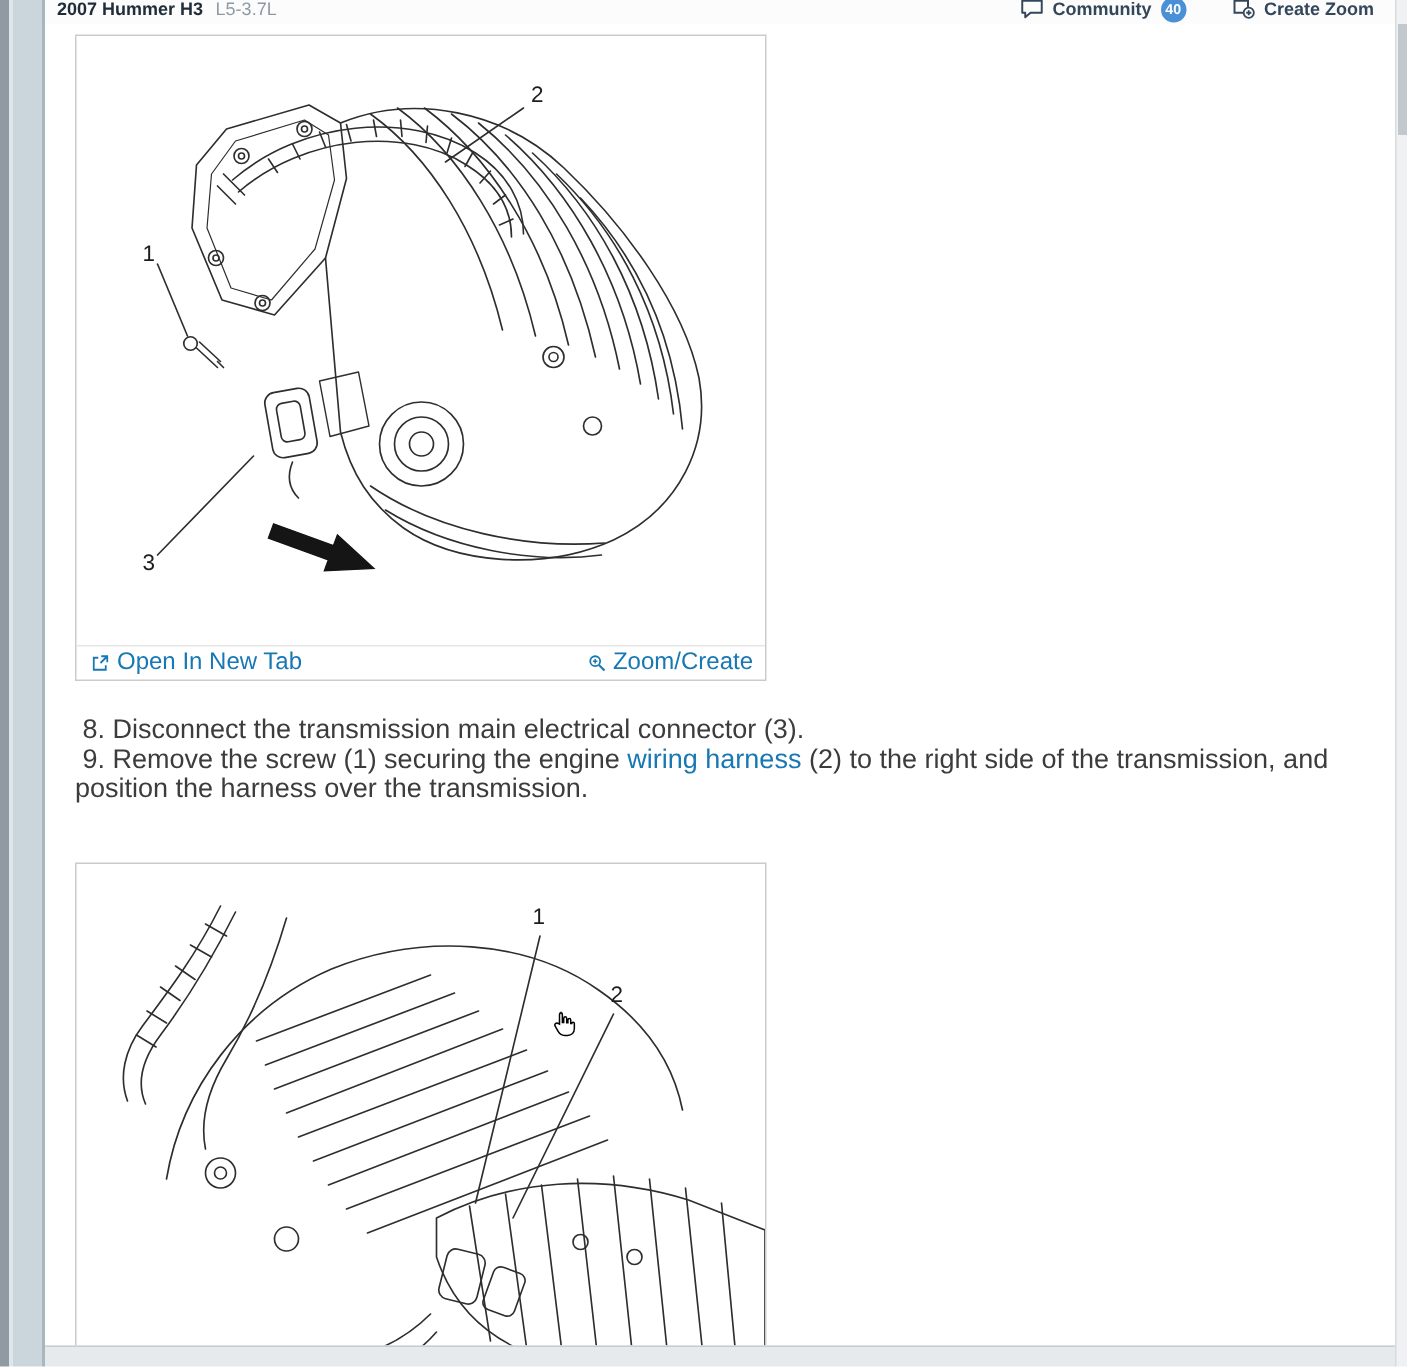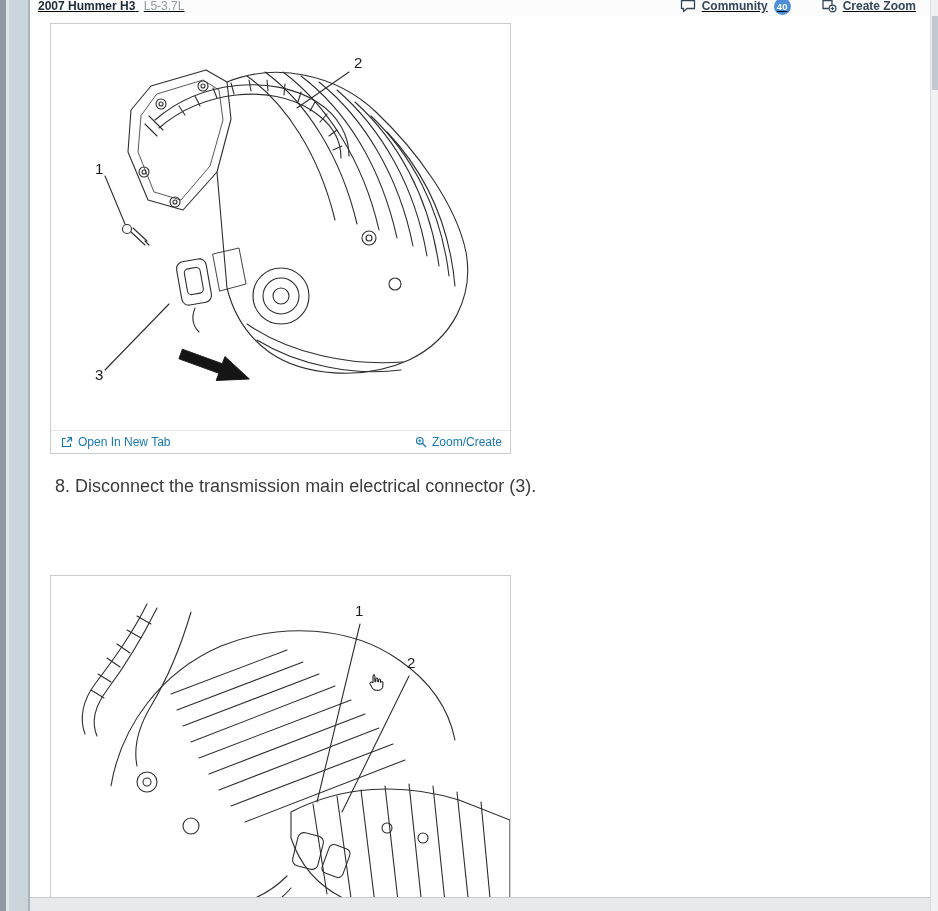--- a/index.html
+++ b/index.html
@@ -11,21 +11,21 @@
 
   
   .left-gutter{
     position:absolute; left:0; top:0; width:30px; height:911px;
     background:linear-gradient(to right,#8f9aa2 0 6px,#dfe6ea 6px 9px,#cbd5dc 9px 28px,#aab6be 28px 30px);
   }
 
   
   .header{
     position:absolute; left:30px; top:0; width:900px; height:28px;
-    background:#fcfcfc; border-bottom:6px solid #404040; overflow:hidden;text-decoration:underline;
+    background:#fcfcfc; border-bottom:6px solid #404040; overflow:hidden;
   }
   .header-row{
     display:flex; align-items:center; justify-content:space-between;
     height:26px; margin-top:-7px; padding:0 14px 0 8px;
   }
   .vehicle{ font-size:12px; color:#1f2c3a; white-space:nowrap; }
   .vehicle-name{ font-weight:bold; }
   .engine{ color:#8e9aa4; margin-left:5px; font-weight:normal; }
   .header-actions{ display:flex; align-items:center; gap:30px; }
   .hbtn{
@@ -49,21 +49,21 @@
     border:1px solid #c9cccd; background:#fff;
   }
   #fig1{ top:7px; height:431px; }
   .fig-image{ width:459px; height:407px; border-bottom:1px solid #e6e6e6; }
   .fig-footer{
     height:21px; display:flex; align-items:center; justify-content:space-between;
     padding:0 8px 0 10px;
   }
   .fig-link{
     display:flex; align-items:center; gap:5px; text-decoration:none;
-    color:#1878b4; font-size:12px; cursor:pointer;
+    color:#1878b4; font-size:16px; cursor:pointer;
   }
 
   .steps{
     position:absolute; left:20px; top:461px; width:848px;
     font-size:18px; color:#3c3c3c; line-height:19.5px;
   }
   .steps p{ margin:0; white-space:pre-wrap; }
   .inline-link{ color:#1878b4; text-decoration:none; cursor:pointer; }
 
   #fig2{ top:559px; height:430px; position:absolute; }
@@ -209,20 +209,21 @@
                 <path d="M4.8 3.3 v3 M3.3 4.8 h3" stroke="#1878b4" stroke-width="1"></path>
               </svg>
           </span>
           <span>Zoom/Create</span>
         </a>
       </div>
     </div>
 
     <div class="steps">
       <p> 8. Disconnect the transmission main electrical connector (3).</p>
+      <p><span> 9. Remove the screw (1) securing the engine </span><a href="#" class="inline-link">wiring harness</a><span> (2) to the right side of the transmission, and position the harness over the transmission.</span></p>
     </div>
 
     <div class="figure-box" id="fig2">
       <div class="fig-image2">
         <svg width="459" height="428" viewBox="0 0 459 428">
           <g stroke="#2e2e2e" fill="none" stroke-width="1.1" stroke-linejoin="round" stroke-linecap="round">
 
             <path d="M96 28 C80 60 62 84 44 108 C32 124 28 142 34 158"></path>
             <path d="M106 32 C90 64 74 90 56 114 C44 130 40 146 46 160"></path>
             <path d="M86 40 l14 8 M76 54 l14 8 M66 68 l13 9 M56 82 l13 9 M47 98 l13 8 M40 114 l13 8"></path>

